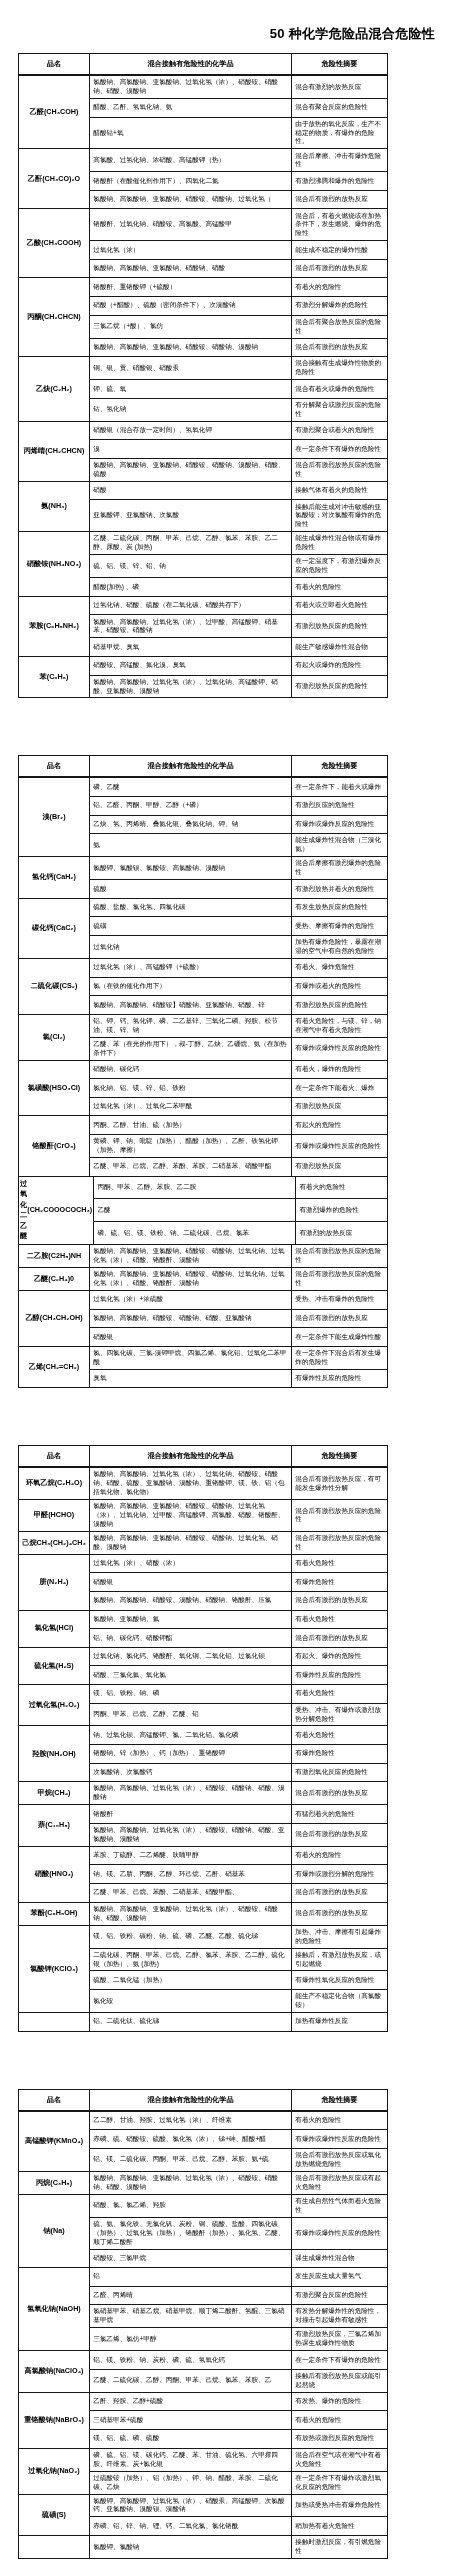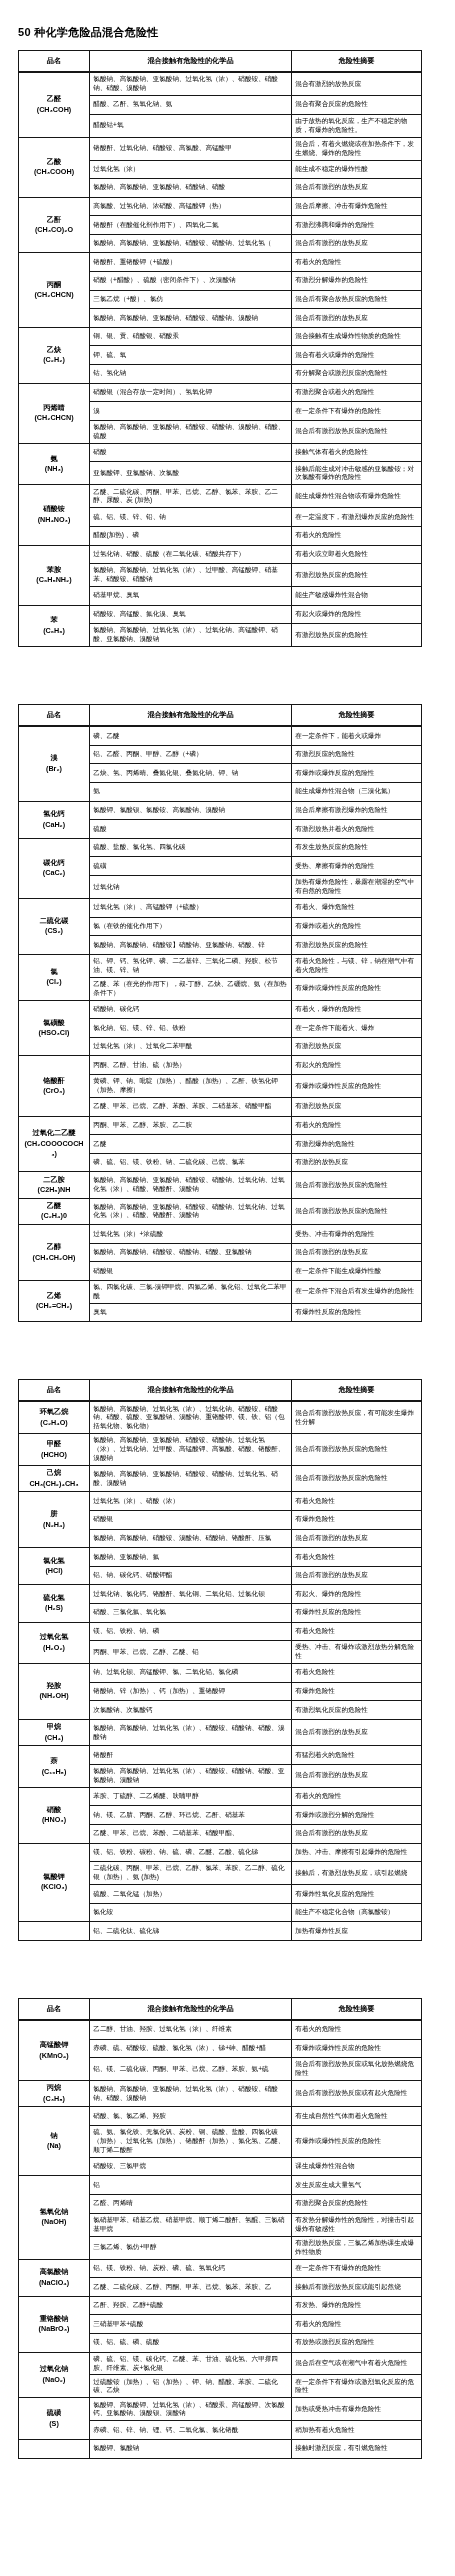--- a/index.html
+++ b/index.html
@@ -1,28 +1,28 @@
 <!DOCTYPE html>
 <html style="font-size:8.8px"><head>
 <meta charset="utf-8">
 <style>
   html,body{margin:0;padding:0;background:#ffffff;}
   body{width:455px;min-height:2576px;font-family:"Liberation Sans","DejaVu Sans",sans-serif;color:#000;}
-  .title{font-size:11px;font-weight:bold;text-align:left;width:417px;margin:25px 0 10px 18px;letter-spacing:0.3px;}
-  .tbl{width:404px;margin-left:18px;border:1.1px solid #161616;box-sizing:border-box;background:#fff;}
+  .title{font-size:13px;font-weight:bold;text-align:right;width:417px;margin:25px 0 10px 18px;letter-spacing:0.3px;}
+  .tbl{width:370px;margin-left:18px;border:1.1px solid #161616;box-sizing:border-box;background:#fff;}
   .tbl + .tbl{margin-top:57px;}
   .hdr{display:flex;min-height:20px;border-bottom:1.1px solid #161616;font-weight:bold;font-size:7.2px;}
   .hdr .h{display:flex;align-items:center;justify-content:center;box-sizing:border-box;padding:2.2px;}
   .hdr .c0{flex:0 0 71px;border-right:1.1px solid #161616;}
   .hdr .c1{flex:0 0 202px;border-right:1.1px solid #161616;}
   .hdr .c2{flex:1 1 auto;}
   .group{display:flex;border-top:1.1px solid #161616;}
   .group:first-of-type{border-top:none;}
   .gname{flex:0 0 71px;box-sizing:border-box;border-right:1.1px solid #161616;
-         display:flex;flex-direction:column;justify-content:center;align-items:center;
+         display:flex;justify-content:center;align-items:center;
          text-align:center;font-weight:bold;font-size:7.2px;line-height:10.5px;padding:2.2px 1.1px;}
   .grows{flex:1 1 auto;display:flex;flex-direction:column;min-width:0;}
   .row{display:flex;flex:1 1 auto;min-height:17.6px;}
   .row + .row{border-top:1.1px solid #161616;}
   .chem{flex:0 0 202px;box-sizing:border-box;border-right:1.1px solid #161616;
         padding:2.2px 3.3px;display:flex;align-items:center;font-size:6.6px;line-height:8.8px;}
   .haz{flex:1 1 auto;min-width:0;padding:2.2px 3.3px;display:flex;align-items:center;
        font-size:6.6px;line-height:8.8px;}
   .clip{white-space:nowrap;overflow:hidden;}
 </style>
@@ -53,54 +53,54 @@
             <div class="haz">混合有聚合反应的危险性</div>
           </div>
           <div class="row">
             <div class="chem">醋酸钴+氧</div>
             <div class="haz">由于放热的氧化反应，生产不稳定的物质，有爆炸的危险性。</div>
           </div>
         </div>
       </div>
       <div class="group">
         <div class="gname">
+          <div>乙酐</div>
+          <div>(CH₃CO)₂O</div>
+        </div>
+        <div class="grows">
+          <div class="row">
+            <div class="chem">高氯酸、过氢化钠、浓硝酸、高锰酸钾（热）</div>
+            <div class="haz">混合后摩擦、冲击有爆炸危险性</div>
+          </div>
+          <div class="row">
+            <div class="chem">铬酸酐（在酸催化剂作用下）、四氧化二氮</div>
+            <div class="haz">有激烈沸腾和爆炸的危险性</div>
+          </div>
+          <div class="row">
+            <div class="chem clip">氯酸钠、高氯酸钠、亚氯酸钠、硝酸铵、硝酸钠、过氧化氢（</div>
+            <div class="haz">混合后有激烈的放热反应</div>
+          </div>
+        </div>
+      </div>
+      <div class="group">
+        <div class="gname">
           <div>乙酸</div>
           <div>(CH₃COOH)</div>
         </div>
         <div class="grows">
           <div class="row">
             <div class="chem">铬酸酐、过氧化钠、硝酸铵、高氯酸、高锰酸甲</div>
             <div class="haz">混合后，有着火燃烧或在加热条件下，发生燃烧、爆炸的危险性</div>
           </div>
           <div class="row">
             <div class="chem">过氧化氢（浓）</div>
             <div class="haz">能生成不稳定的爆炸性酸</div>
           </div>
           <div class="row">
             <div class="chem">氯酸钠、高氯酸钠、亚氯酸钠、硝酸钠、硝酸</div>
-            <div class="haz">混合后有激烈的放热反应</div>
-          </div>
-        </div>
-      </div>
-      <div class="group">
-        <div class="gname">
-          <div>乙酐</div>
-          <div>(CH₃CO)₂O</div>
-        </div>
-        <div class="grows">
-          <div class="row">
-            <div class="chem">高氯酸、过氢化钠、浓硝酸、高锰酸钾（热）</div>
-            <div class="haz">混合后摩擦、冲击有爆炸危险性</div>
-          </div>
-          <div class="row">
-            <div class="chem">铬酸酐（在酸催化剂作用下）、四氧化二氮</div>
-            <div class="haz">有激烈沸腾和爆炸的危险性</div>
-          </div>
-          <div class="row">
-            <div class="chem clip">氯酸钠、高氯酸钠、亚氯酸钠、硝酸铵、硝酸钠、过氧化氢（</div>
             <div class="haz">混合后有激烈的放热反应</div>
           </div>
         </div>
       </div>
       <div class="group">
         <div class="gname">
           <div>丙酮</div>
           <div>(CH₂CHCN)</div>
         </div>
         <div class="grows">
@@ -632,20 +632,32 @@
             <div class="haz">有爆炸或激烈分解的危险性</div>
           </div>
           <div class="row">
             <div class="chem">乙醚、甲苯、己烷、苯酚、二硝基苯、硝酸甲酯、</div>
             <div class="haz">混合后有激烈的放热反应</div>
           </div>
         </div>
       </div>
       <div class="group">
         <div class="gname">
+          <div>苯酚</div>
+          <div>(C₆H₅OH)</div>
+        </div>
+        <div class="grows">
+          <div class="row">
+            <div class="chem">氯酸钠、高氯酸钠、亚氯酸钠、过氧化氢（浓）、硝酸铵、硝酸钠、硝酸、溴酸钠</div>
+            <div class="haz">混合后有激烈的放热反应</div>
+          </div>
+        </div>
+      </div>
+      <div class="group">
+        <div class="gname">
           <div>氯酸钾</div>
           <div>(KClO₃)</div>
         </div>
         <div class="grows">
           <div class="row">
             <div class="chem">镁、铝、铁粉、碳粉、钠、硫、磷、乙醚、乙酸、硫化锑</div>
             <div class="haz">加热、冲击、摩擦有引起爆炸的危险性</div>
           </div>
           <div class="row">
             <div class="chem">二硫化碳、丙酮、甲苯、己烷、乙醇、氯苯、苯胺、乙二醇、硫化银（加热）、氨 (加热)</div>

